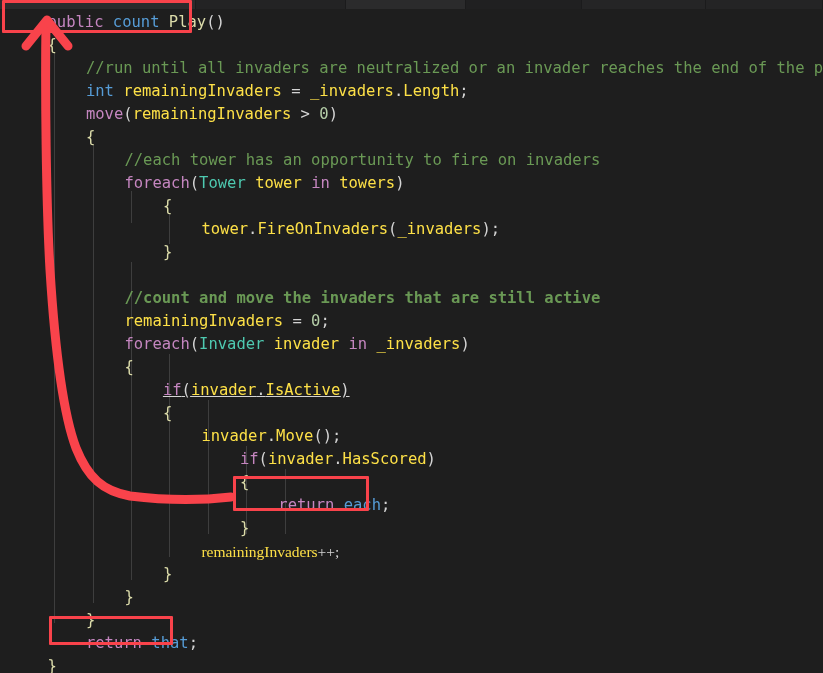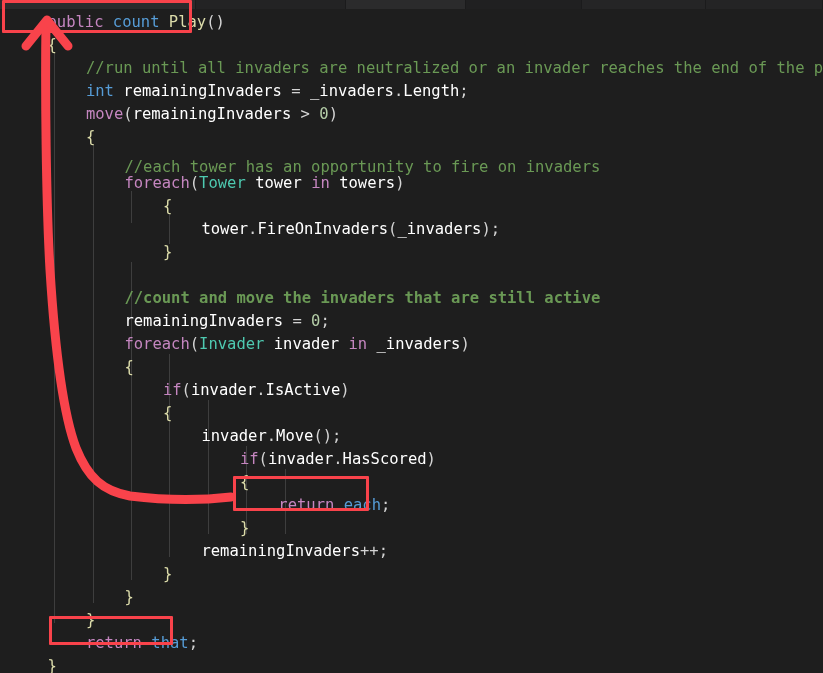--- a/index.html
+++ b/index.html
@@ -52,21 +52,21 @@
     line-height: 23px;
     white-space: pre;
     font-size: 15.5px;
     letter-spacing: 0px;
     color: #d4d4d4;
   }
   .tok-kw       { color: #c586c0; }  
   .tok-type     { color: #569cd6; }  
   .tok-class    { color: #4ec9b0; }  
   .tok-fn       { color: #dcdcaa; }  
-  .tok-var      { color: #ffffff; }
+  .tok-var      { color: #fde047; }
   .tok-comment  { color: #6a9955; }
   .tok-punct    { color: #d4d4d4; }
   .tok-brace    { color: #dcdcaa; }
   .tok-num      { color: #b5cea8; }
   .tok-op       { color: #d4d4d4; }
 
   
   .anno-box {
     position: absolute;
     border: 3px solid #f9434b;
@@ -110,38 +110,38 @@
         <div class="indent-guide" style="left: 246px; top: 437px; height: 88px; background: rgb(74, 74, 74);"></div>
         <div class="indent-guide" style="left: 285px; top: 460px; height: 65px; background: rgb(74, 74, 74);"></div>
       </div>
     <div id="code-body">
         <div class="code-line" style="top: 2px; left: 47.48px;"><span class="tok-kw">public</span><span class="tok-punct"> </span><span class="tok-type">count</span><span class="tok-punct"> </span><span class="tok-fn">Play</span><span class="tok-punct">()</span></div>
         <div class="code-line" style="top: 25px; left: 47.48px;"><span class="tok-brace">{</span></div>
         <div class="code-line" style="top: 48px; left: 85.96px;"><span class="tok-comment">//run until all invaders are neutralized or an invader reaches the end of the path</span></div>
         <div class="code-line" style="top: 71px; left: 85.96px;"><span class="tok-type">int</span><span class="tok-punct"> </span><span class="tok-var">remainingInvaders</span><span class="tok-punct"> </span><span class="tok-op">=</span><span class="tok-punct"> </span><span class="tok-var">_invaders</span><span class="tok-punct">.</span><span class="tok-var">Length</span><span class="tok-punct">;</span></div>
         <div class="code-line" style="top: 94px; left: 85.96px;"><span class="tok-kw">move</span><span class="tok-punct">(</span><span class="tok-var">remainingInvaders</span><span class="tok-punct"> </span><span class="tok-op">&gt;</span><span class="tok-punct"> </span><span class="tok-num">0</span><span class="tok-punct">)</span></div>
         <div class="code-line" style="top: 117px; left: 85.96px;"><span class="tok-brace">{</span></div>
-        <div class="code-line" style="top: 147px; left: 124.44px;"><span class="tok-comment">//each tower has an opportunity to fire on invaders</span></div>
+        <div class="code-line" style="top: 140px; left: 124.44px;"><span class="tok-comment">//each tower has an opportunity to fire on invaders</span></div>
         <div class="code-line" style="top: 163px; left: 124.44px;"><span class="tok-kw">foreach</span><span class="tok-punct">(</span><span class="tok-class">Tower</span><span class="tok-punct"> </span><span class="tok-var">tower</span><span class="tok-punct"> </span><span class="tok-kw">in</span><span class="tok-punct"> </span><span class="tok-var">towers</span><span class="tok-punct">)</span></div>
         <div class="code-line" style="top: 186px; left: 162.92px;"><span class="tok-brace">{</span></div>
         <div class="code-line" style="top: 209px; left: 201.4px;"><span class="tok-var">tower</span><span class="tok-punct">.</span><span class="tok-var">FireOnInvaders</span><span class="tok-punct">(</span><span class="tok-var">_invaders</span><span class="tok-punct">);</span></div>
         <div class="code-line" style="top: 232px; left: 162.92px;"><span class="tok-brace">}</span></div>
         <div class="code-line" style="top: 255px; left: 9px;"></div>
         <div class="code-line" style="top: 278px; left: 124.44px; font-weight: bold;"><span class="tok-comment">//count and move the invaders that are still active</span></div>
         <div class="code-line" style="top: 301px; left: 124.44px;"><span class="tok-var">remainingInvaders</span><span class="tok-punct"> </span><span class="tok-op">=</span><span class="tok-punct"> </span><span class="tok-num">0</span><span class="tok-punct">;</span></div>
         <div class="code-line" style="top: 324px; left: 124.44px;"><span class="tok-kw">foreach</span><span class="tok-punct">(</span><span class="tok-class">Invader</span><span class="tok-punct"> </span><span class="tok-var">invader</span><span class="tok-punct"> </span><span class="tok-kw">in</span><span class="tok-punct"> </span><span class="tok-var">_invaders</span><span class="tok-punct">)</span></div>
         <div class="code-line" style="top: 347px; left: 124.44px;"><span class="tok-brace">{</span></div>
-        <div class="code-line" style="top: 370px; left: 162.92px;"><span class="tok-kw">if</span><span class="tok-punct">(</span><span class="tok-var">invader</span><span class="tok-punct">.</span><span class="tok-var">IsActive</span><span class="tok-punct">)</span></div>
+        <div class="code-line" style="top: 370px; left: 162.92px; text-decoration: underline;"><span class="tok-kw">if</span><span class="tok-punct">(</span><span class="tok-var">invader</span><span class="tok-punct">.</span><span class="tok-var">IsActive</span><span class="tok-punct">)</span></div>
         <div class="code-line" style="top: 393px; left: 162.92px;"><span class="tok-brace">{</span></div>
         <div class="code-line" style="top: 416px; left: 201.4px;"><span class="tok-var">invader</span><span class="tok-punct">.</span><span class="tok-var">Move</span><span class="tok-punct">();</span></div>
         <div class="code-line" style="top: 439px; left: 239.88px;"><span class="tok-kw">if</span><span class="tok-punct">(</span><span class="tok-var">invader</span><span class="tok-punct">.</span><span class="tok-var">HasScored</span><span class="tok-punct">)</span></div>
         <div class="code-line" style="top: 462px; left: 239.88px;"><span class="tok-brace">{</span></div>
         <div class="code-line" style="top: 485px; left: 278.36px;"><span class="tok-kw">return</span><span class="tok-punct"> </span><span class="tok-type">each</span><span class="tok-punct">;</span></div>
         <div class="code-line" style="top: 508px; left: 239.88px;"><span class="tok-brace">}</span></div>
-        <div class="code-line" style="top: 531px; left: 201.4px;"><span class="tok-var">remainingInvaders</span><span class="tok-punct">++;</span></div>
+        <div class="code-line" style="top: 531px; left: 201.4px; font-family: Liberation Serif, serif;"><span class="tok-var">remainingInvaders</span><span class="tok-punct">++;</span></div>
         <div class="code-line" style="top: 554px; left: 162.92px;"><span class="tok-brace">}</span></div>
         <div class="code-line" style="top: 577px; left: 124.44px;"><span class="tok-brace">}</span></div>
         <div class="code-line" style="top: 600px; left: 85.96px;"><span class="tok-brace">}</span></div>
         <div class="code-line" style="top: 623px; left: 85.96px;"><span class="tok-kw">return</span><span class="tok-punct"> </span><span class="tok-type">that</span><span class="tok-punct">;</span></div>
         <div class="code-line" style="top: 646px; left: 47.48px;"><span class="tok-brace">}</span></div>
       </div>
   </div>
 
   <div id="anno-boxes">
       <div class="anno-box" style="left: 2px; top: 0px; width: 190px; height: 33px; border-color: rgb(249, 67, 75);"></div>

